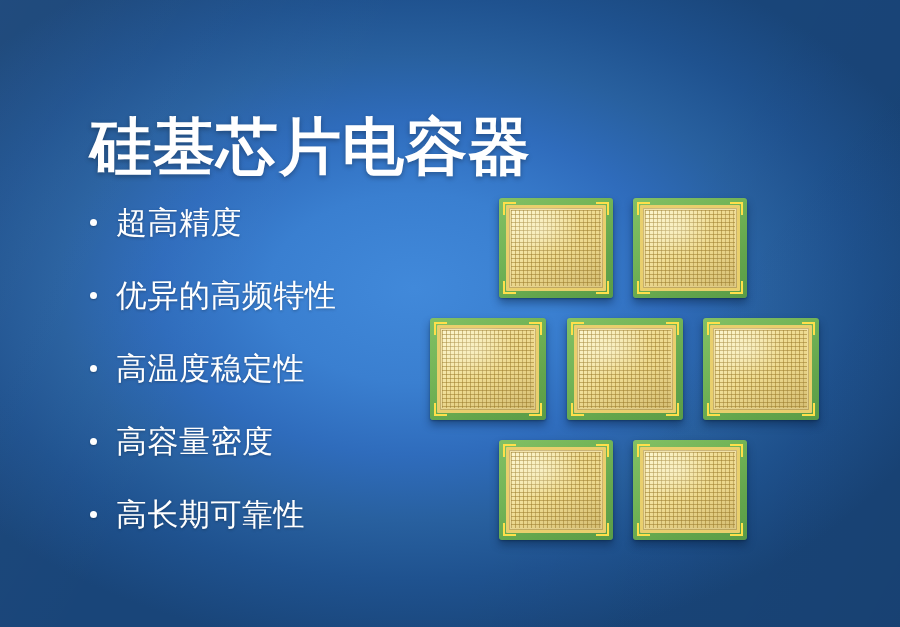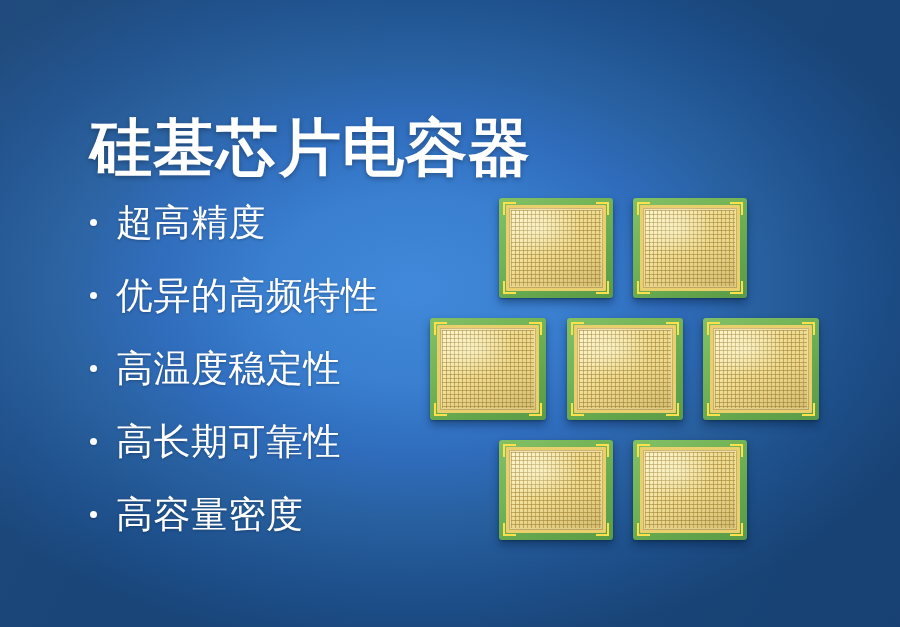--- a/index.html
+++ b/index.html
@@ -6,21 +6,21 @@
   html, body {
     margin: 0;
     padding: 0;
     background: #0d2f5c;
   }
   #slide {
     position: relative;
     width: 900px;
     height: 627px;
     overflow: hidden;
-    font-family: Liberation Sans, sans-serif;
+    font-family: Liberation Serif, serif;
     background-color: #1b4a8f;
     background-image:
       radial-gradient(ellipse 62% 58% at 46% 46%,
         #4189da 0%,
         #3a7fd0 26%,
         #2f6cbc 46%,
         #28609f 64%,
         #1f528f 80%,
         #194579 100%);
   }
@@ -72,21 +72,21 @@
     width: 7px;
     height: 7px;
     border-radius: 50%;
     background: #ffffff;
     flex: 0 0 auto;
     margin-right: 19px;
     box-shadow: 0 1px 2px rgba(0,0,0,0.25);
   }
   .bullet-label {
     color: #ffffff;
-    font-size: 37px;
+    font-size: 31px;
     font-weight: 400;
     letter-spacing: 0.5px;
     white-space: nowrap;
     text-shadow: 0 1px 3px rgba(0,0,0,0.28);
   }
 
   
   .chip-cluster {
     position: absolute;
     left: 0;
@@ -191,25 +191,25 @@
     <li class="bullet-item">
       <span class="bullet-dot"></span>
       <span class="bullet-label">优异的高频特性</span>
     </li>
     <li class="bullet-item">
       <span class="bullet-dot"></span>
       <span class="bullet-label">高温度稳定性</span>
     </li>
     <li class="bullet-item">
       <span class="bullet-dot"></span>
+      <span class="bullet-label">高容量密度</span>
+    </li>
+    <li class="bullet-item">
+      <span class="bullet-dot"></span>
       <span class="bullet-label">高长期可靠性</span>
-    </li>
-    <li class="bullet-item">
-      <span class="bullet-dot"></span>
-      <span class="bullet-label">高容量密度</span>
     </li>
   </ul>
 
   <div class="chip-cluster">
       <div class="chip" style="left: 499px; top: 198px; width: 114px; height: 100px;">
         <span class="chip-corner tl"></span>
         <span class="chip-corner tr"></span>
         <span class="chip-corner bl"></span>
         <span class="chip-corner br"></span>
         <div class="chip-die"></div>

